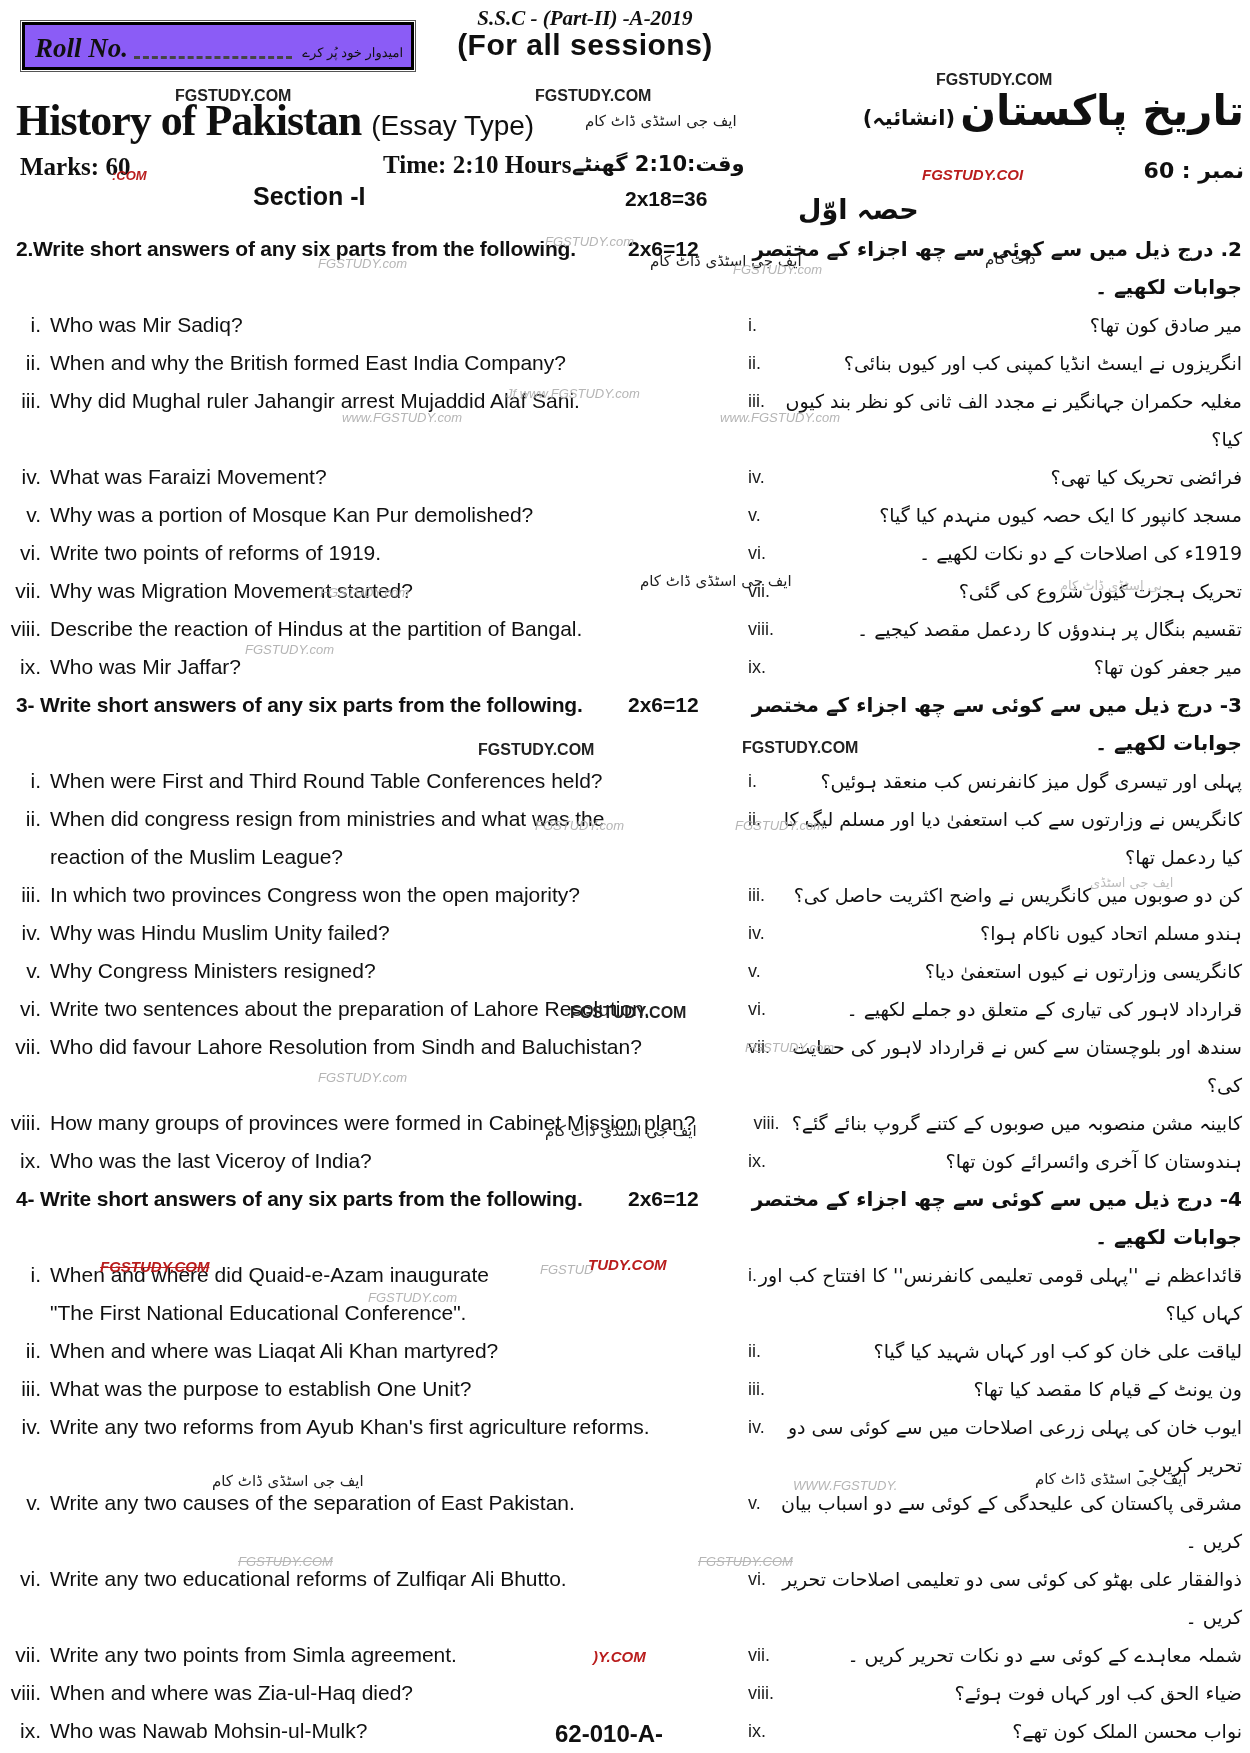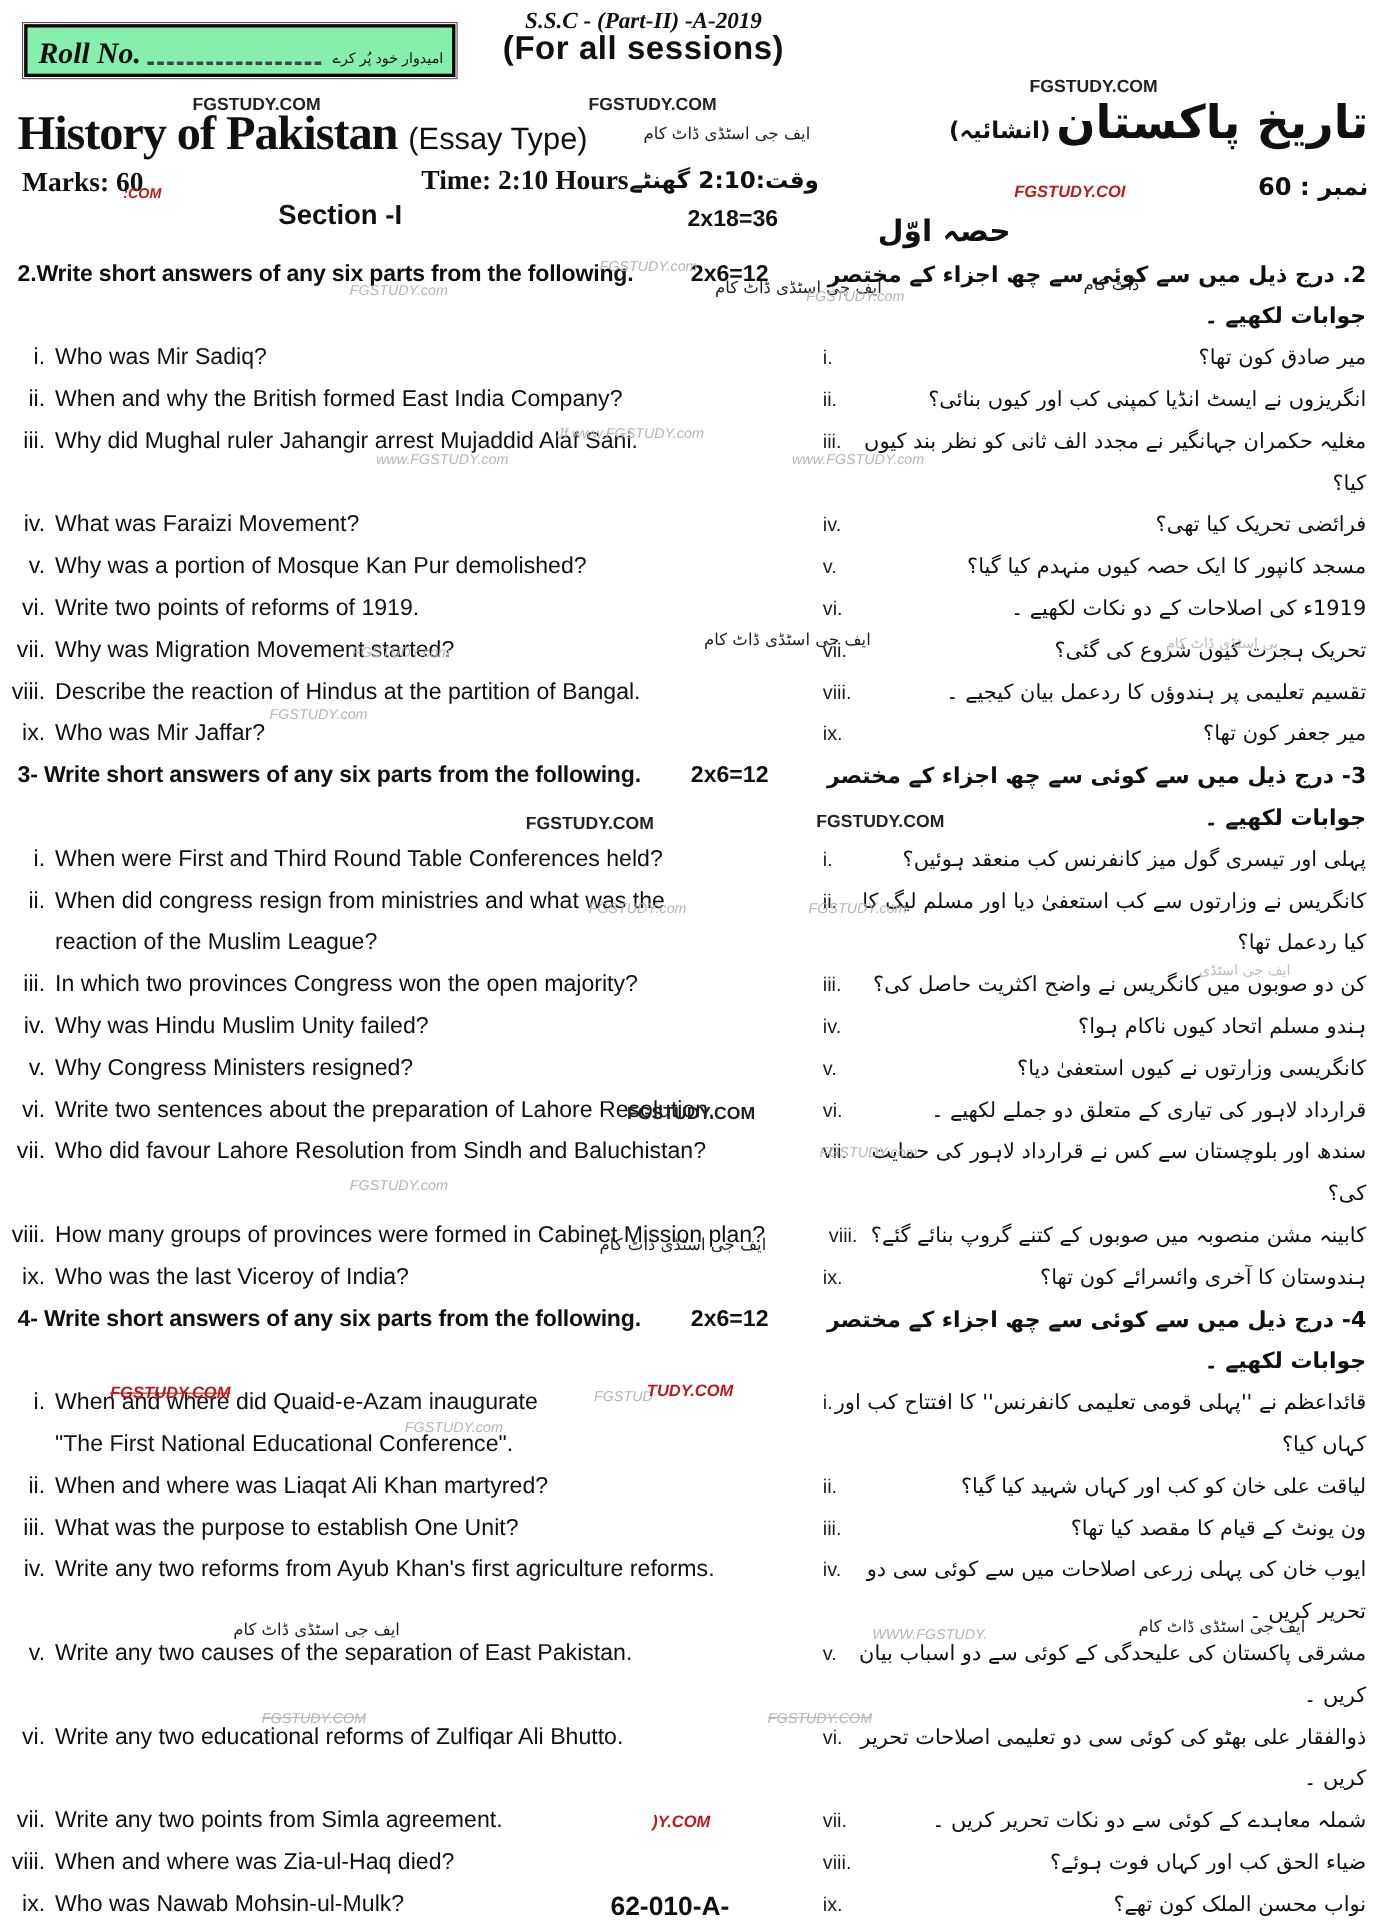--- a/index.html
+++ b/index.html
@@ -10,21 +10,21 @@
   }
   .abs { position:absolute; }
 
   
   .exam-code { left:285px; top:6px; width:600px; text-align:center;
     font-family:"Liberation Serif", serif; font-style:italic; font-weight:bold; font-size:21px; }
   .sessions { left:285px; top:28px; width:600px; text-align:center;
     font-weight:bold; font-size:30px; letter-spacing:0.5px; }
   .roll-box { left:22px; top:22px; width:392px; height:48px; border:3px solid #000;
     outline:1px solid #555; outline-offset:1px; display:flex; align-items:flex-end;
-    padding:2px 8px 5px 10px; background:#86efac; }
+    padding:2px 8px 5px 10px; background:#8b5cf6; }
   .roll-label { font-family:"Liberation Serif", serif; font-weight:bold; font-style:italic; font-size:27px; line-height:1; }
   .roll-dashes { flex:1; border-bottom:3px dashed #444; height:16px; margin:0 10px 3px 6px; }
   .roll-hint { font-size:13px; direction:rtl; white-space:nowrap; padding-bottom:2px;
     font-family:Liberation Sans, sans-serif; }
 
   .title-en { left:16px; top:95px; font-family:"Liberation Serif", serif; font-weight:bold;
     font-size:44px; letter-spacing:-1px; white-space:nowrap; }
   .title-en .essay-type { font-family:"Liberation Sans", sans-serif; font-weight:normal;
     font-size:28px; letter-spacing:0; }
   .title-ur { right:6px; top:86px; direction:rtl; white-space:nowrap;
@@ -182,21 +182,21 @@
         <span class="ur-text">تحریک ہجرت کیوں شروع کی گئی؟</span>
       </div>
   </div>
   <div class="row">
     <div class="en-cell">
         <span class="rn">viii.</span>
         <span class="en-text">Describe the reaction of Hindus at the partition of Bangal.</span>
       </div>
     <div class="ur-cell">
         <span class="rn-ur">viii.</span>
-        <span class="ur-text">تقسیم تعلیمی پر ہندوؤں کا ردعمل بیان کیجیے ۔</span>
+        <span class="ur-text">تقسیم بنگال پر ہندوؤں کا ردعمل مقصد کیجیے ۔</span>
       </div>
   </div>
   <div class="row">
     <div class="en-cell">
         <span class="rn">ix.</span>
         <span class="en-text">Who was Mir Jaffar?</span>
       </div>
     <div class="ur-cell">
         <span class="rn-ur">ix.</span>
         <span class="ur-text">میر جعفر کون تھا؟</span>

